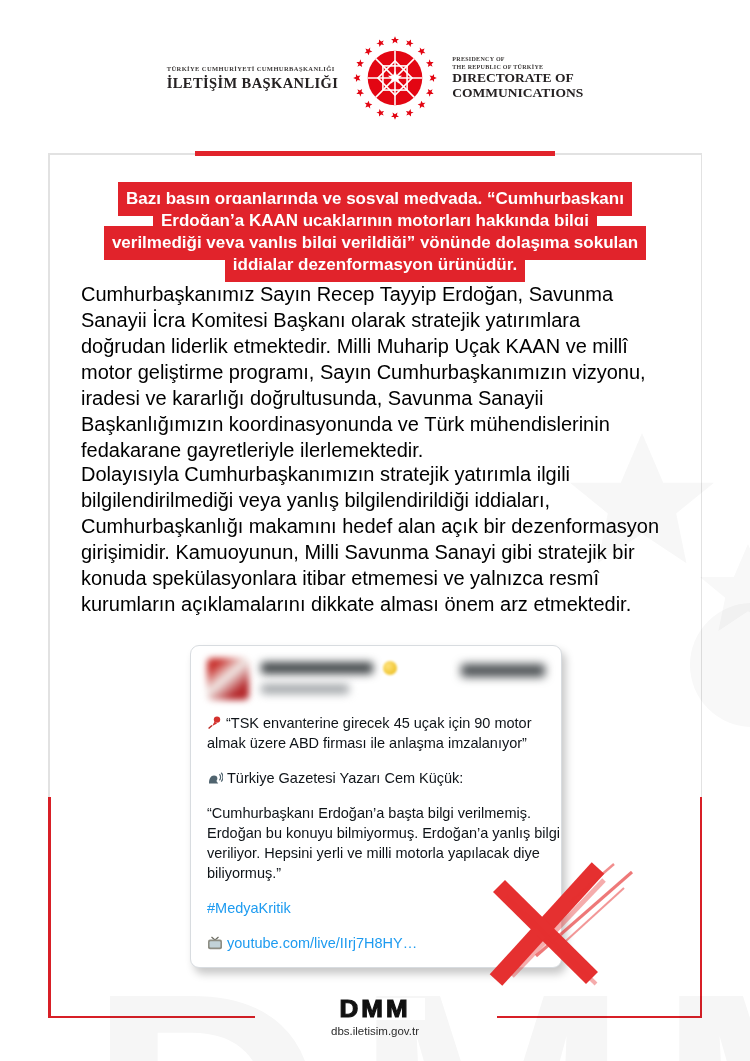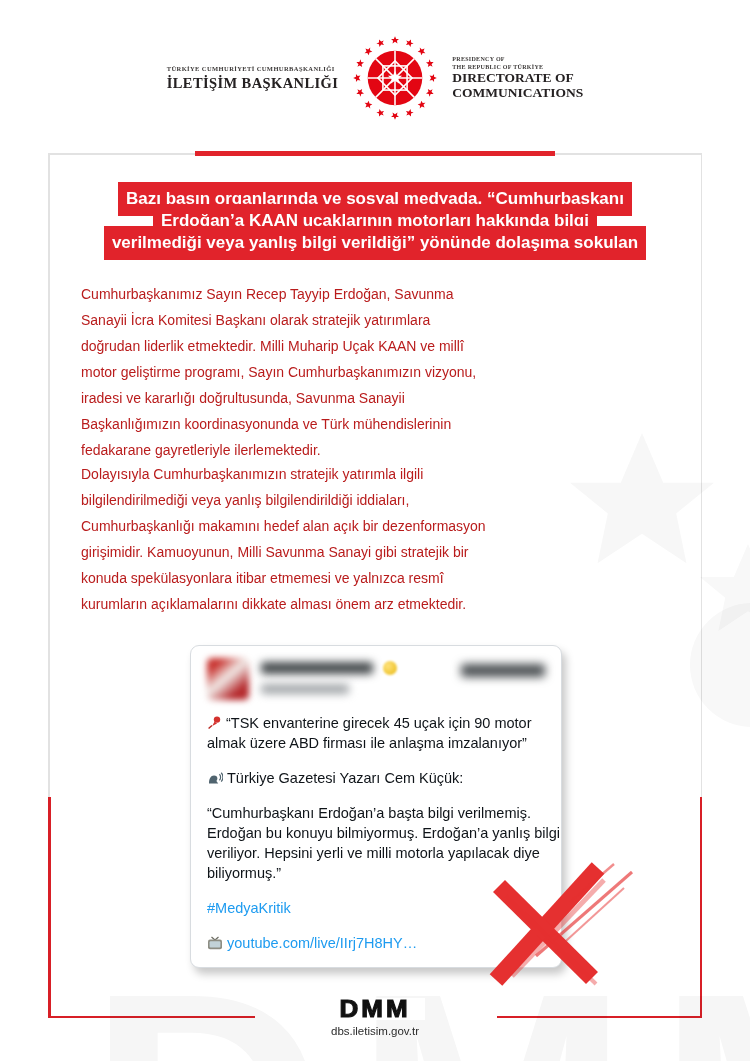--- a/index.html
+++ b/index.html
@@ -40,21 +40,21 @@
 
   .content { position:absolute; left:48px; top:153px; width:654px; height:865px; z-index:3; }
 
   
   .hl-wrap { position:absolute; top:29px; left:0; right:0; }
   .hl-row  { text-align:center; height:22px; }
   .hl-line { display:inline-block; background:#e1232b; color:#fff; font-weight:bold;
              font-size:17px; line-height:18px; padding:8px 8px; white-space:nowrap; }
 
   
-  .para { position:absolute; left:33px; color:#b91c1c; font-size:14px;
+  .para { position:absolute; left:33px; color:#000000; font-size:20px;
           line-height:26px; }
   .pl   { white-space:nowrap; }
   .p1   { top:128px; }
   .p2   { top:308px; }
 
   
   .tweet { position:absolute; left:142px; top:492px; width:372px; background:#fff;
            border:1px solid #d8dce0; border-radius:9px;
            box-shadow:4px 6px 9px rgba(0,0,0,.22);
            padding:12px 16px 14px; font-size:14.5px; line-height:20px; color:#0f1419; }
@@ -157,20 +157,21 @@
     <div class="bseg b-red b-bot-l"></div>
     <div class="bseg b-red b-bot-r"></div>
   </div>
 
   <div class="content">
 
     <div class="hl-wrap">
       <div class="hl-row"><span class="hl-line">Bazı basın organlarında ve sosyal medyada, “Cumhurbaşkanı</span></div>
       <div class="hl-row"><span class="hl-line">Erdoğan’a KAAN uçaklarının motorları hakkında bilgi</span></div>
       <div class="hl-row"><span class="hl-line">verilmediği veya yanlış bilgi verildiği” yönünde dolaşıma sokulan</span></div>
+      <div class="hl-row"><span class="hl-line">iddialar dezenformasyon ürünüdür.</span></div>
     </div>
 
     <div class="para p1">
       <div class="pl">Cumhurbaşkanımız Sayın Recep Tayyip Erdoğan, Savunma</div>
       <div class="pl">Sanayii İcra Komitesi Başkanı olarak stratejik yatırımlara</div>
       <div class="pl">doğrudan liderlik etmektedir. Milli Muharip Uçak KAAN ve millî</div>
       <div class="pl">motor geliştirme programı, Sayın Cumhurbaşkanımızın vizyonu,</div>
       <div class="pl">iradesi ve kararlığı doğrultusunda, Savunma Sanayii</div>
       <div class="pl">Başkanlığımızın koordinasyonunda ve Türk mühendislerinin</div>
       <div class="pl">fedakarane gayretleriyle ilerlemektedir.</div>

